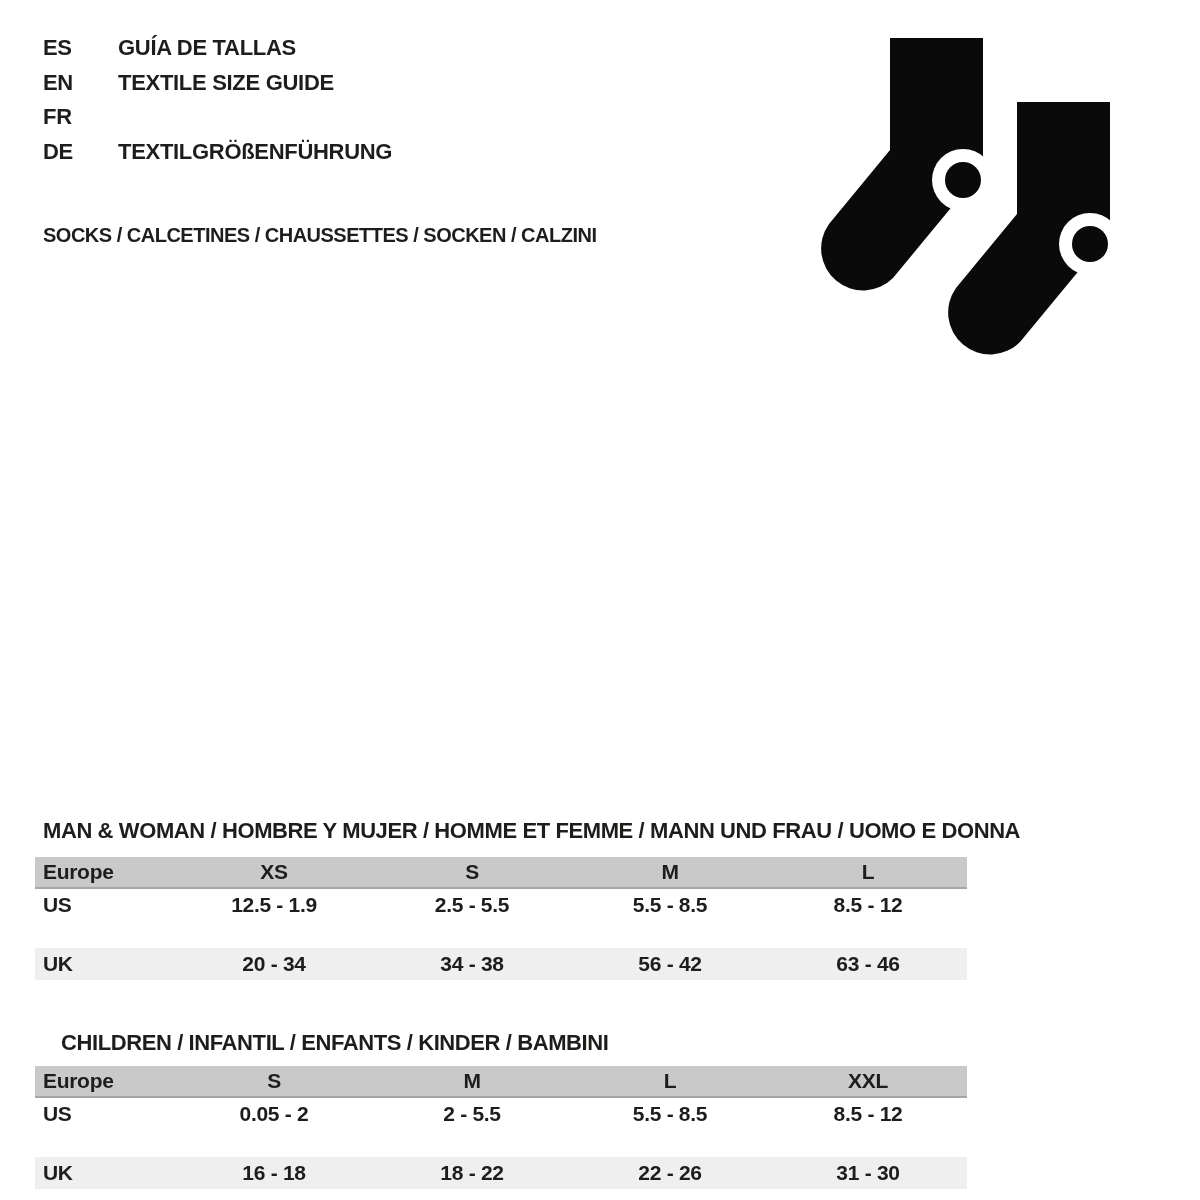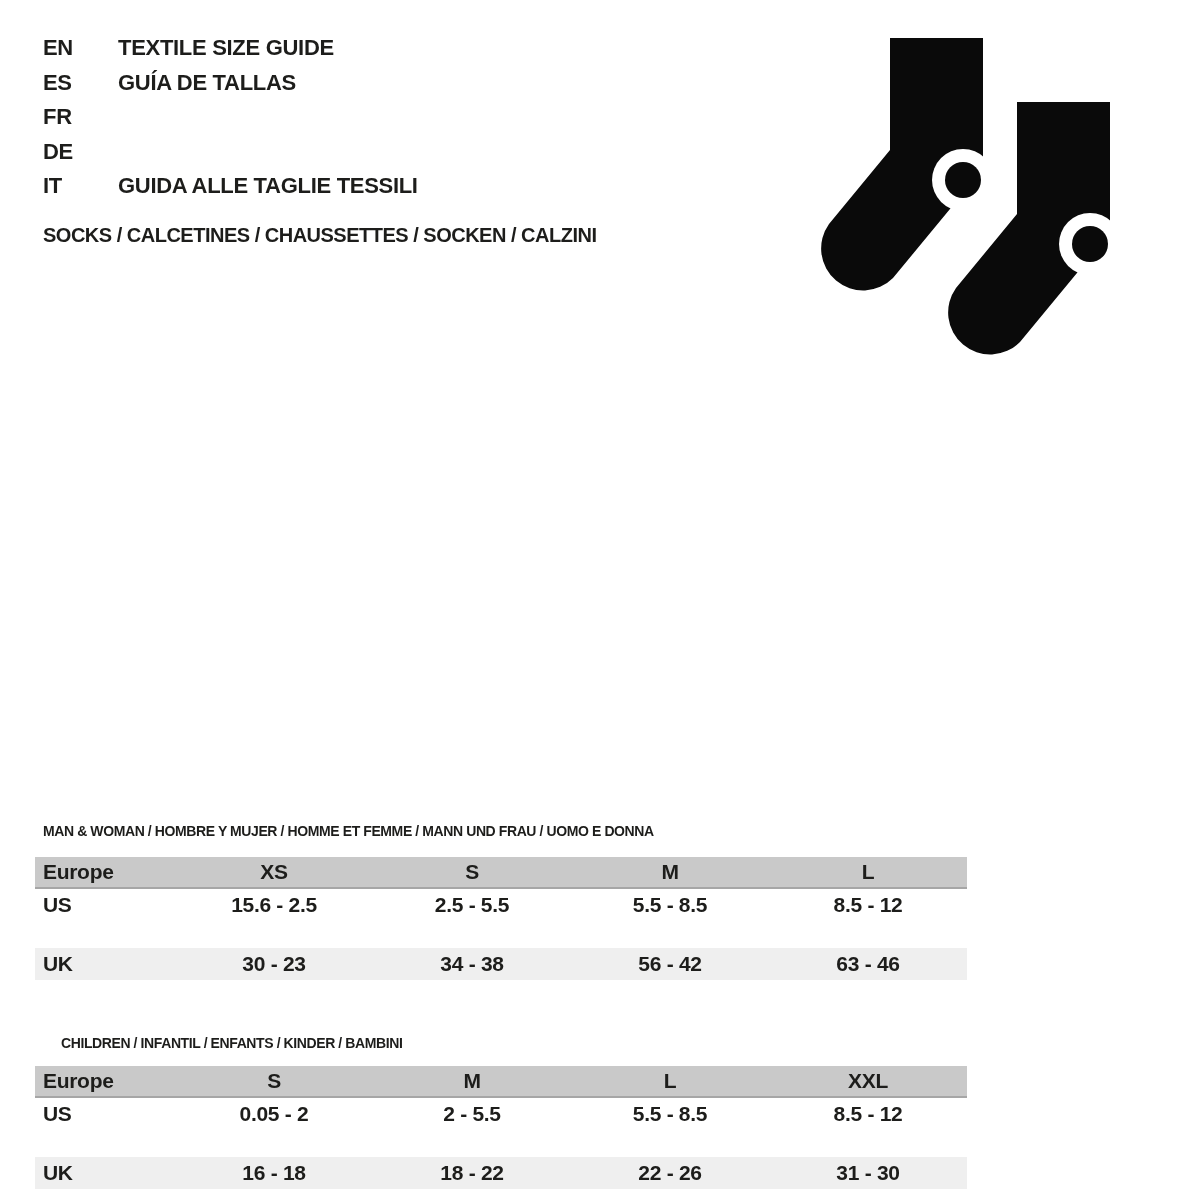--- a/index.html
+++ b/index.html
@@ -14,54 +14,51 @@
   }
   
   .lang-list{position:absolute;left:43px;top:31px;}
   .lang-row{display:flex;align-items:center;height:34.5px;font-size:22px;letter-spacing:-0.3px;}
   .lang-code{width:75px;flex:0 0 75px;}
   
   .category{position:absolute;left:43px;top:224px;font-size:20px;letter-spacing:-0.5px;}
   
   .socks-svg{position:absolute;left:795px;top:20px;}
   
-  .table-title{position:absolute;left:43px;font-size:14px;letter-spacing:-0.4px;line-height:26px;}
+  .table-title{position:absolute;left:43px;font-size:22px;letter-spacing:-0.4px;line-height:26px;}
   .tt1{top:818px;}
   .tt2{top:1030px;margin-left:18px;}
   
   .size-table{position:absolute;left:35px;width:932px;font-size:21px;letter-spacing:-0.3px;}
   .st1{top:857px;}
   .st2{top:1066px;}
   .tr{display:flex;align-items:center;height:32px;justify-content:space-between;}
   .tr.head{background:var(--header-bg,#c9c9c9);border-bottom:2px solid var(--header-border,#a6a6a6);height:30px;}
   .tr.alt{background:var(--row-alt-bg,#efefef);margin-top:27px;}
   .td{flex:1;text-align:center;}
   .td.c0{flex:0 0 140px;width:140px;text-align:left;padding-left:8px;box-sizing:border-box;}
 </style>
 </head>
 <body>
 
 <div class="lang-list">
   <div class="lang-row">
+    <span class="lang-code">ES</span>
+    <span class="lang-label">GUÍA DE TALLAS</span>
+  </div>
+  <div class="lang-row">
     <span class="lang-code">EN</span>
     <span class="lang-label">TEXTILE SIZE GUIDE</span>
-  </div>
-  <div class="lang-row">
-    <span class="lang-code">ES</span>
-    <span class="lang-label">GUÍA DE TALLAS</span>
   </div>
   <div class="lang-row">
     <span class="lang-code">FR</span>
   </div>
   <div class="lang-row">
     <span class="lang-code">DE</span>
-  </div>
-  <div class="lang-row">
-    <span class="lang-code">IT</span>
-    <span class="lang-label">GUIDA ALLE TAGLIE TESSILI</span>
+    <span class="lang-label">TEXTILGRÖßENFÜHRUNG</span>
   </div>
 </div>
 
 <div class="category">SOCKS / CALCETINES / CHAUSSETTES / SOCKEN / CALZINI</div>
 
 <svg class="socks-svg" width="330" height="345" viewBox="0 0 330 345" aria-hidden="true">
 
   <g transform="translate(222,82)" fill="#0a0a0a">
     <path d="M0 0 H93 V131 L3 240 A42 42 0 0 1 -61 186 L0 112 Z"></path>
     <circle cx="73" cy="142" r="31" fill="#ffffff"></circle>
@@ -79,28 +76,28 @@
 <div class="size-table st1">
   <div class="tr head">
     <div class="td c0">Europe</div>
     <div class="td">XS</div>
     <div class="td">S</div>
     <div class="td">M</div>
     <div class="td">L</div>
   </div>
   <div class="tr">
     <div class="td c0">US</div>
-    <div class="td">15.6 - 2.5</div>
+    <div class="td">12.5 - 1.9</div>
     <div class="td">2.5 - 5.5</div>
     <div class="td">5.5 - 8.5</div>
     <div class="td">8.5 - 12</div>
   </div>
   <div class="tr alt">
     <div class="td c0">UK</div>
-    <div class="td">30 - 23</div>
+    <div class="td">20 - 34</div>
     <div class="td">34 - 38</div>
     <div class="td">56 - 42</div>
     <div class="td">63 - 46</div>
   </div>
 </div>
 
 <div class="table-title tt2">CHILDREN / INFANTIL / ENFANTS / KINDER / BAMBINI</div>
 <div class="size-table st2">
   <div class="tr head">
     <div class="td c0">Europe</div>

